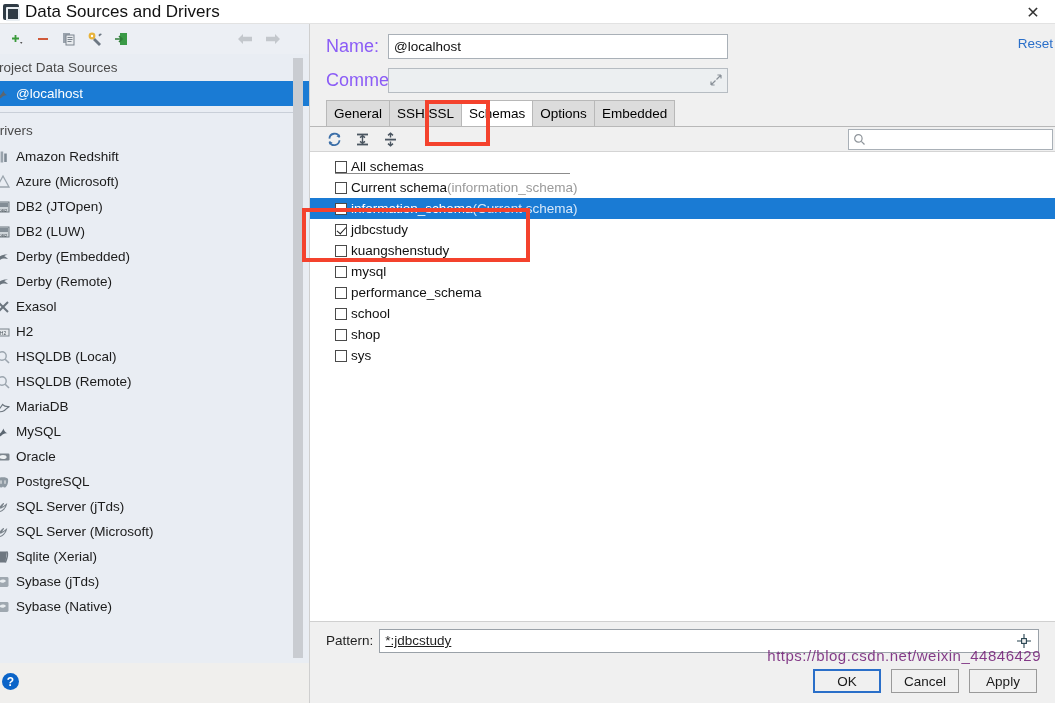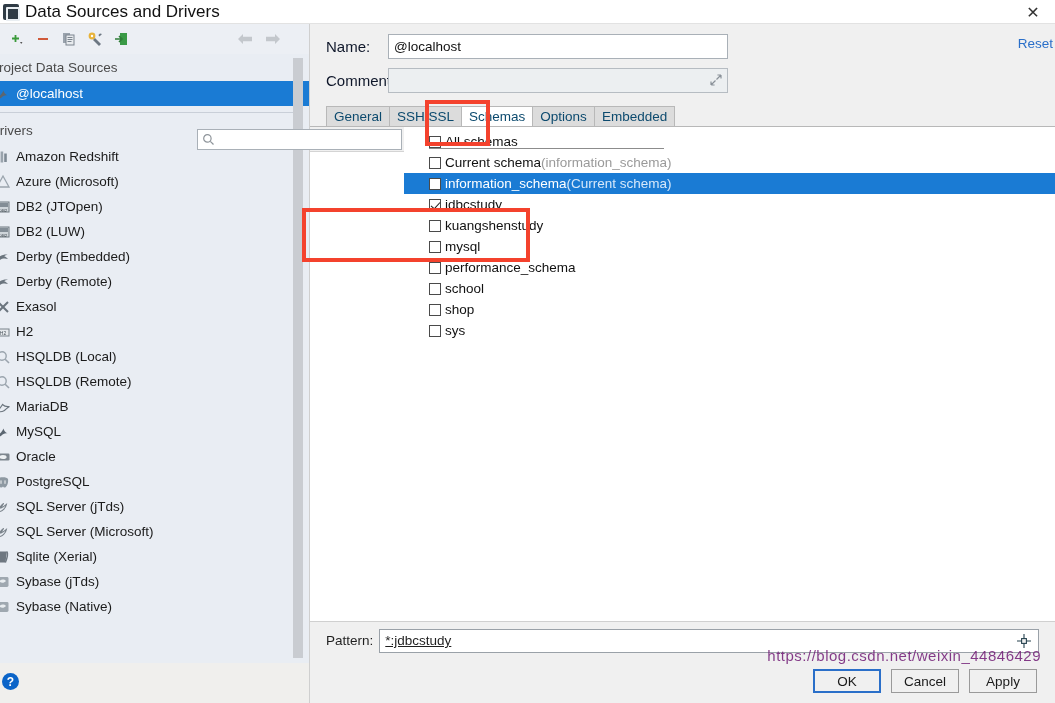--- a/index.html
+++ b/index.html
@@ -77,47 +77,47 @@
     position:absolute; left:2px; top:10px; width:17px;height:17px;border-radius:50%;
     background:#0b64c8; color:#fff; font-size:12px; font-weight:bold;
     display:flex; align-items:center; justify-content:center; cursor:default;
   }
 
   
   #panel{ flex:1; background:#f0f0f0; position:relative; display:flex; flex-direction:column; }
 
   #form-area{ padding:10px 18px 0 16px; position:relative; }
   .frow{ display:flex; align-items:center; margin-bottom:9px; }
-  .flabel{ width:62px; font-size:15px; color:#0f172a; flex:none; }
+  .flabel{ width:62px; font-size:18px; color:#8b5cf6; flex:none; }
   .finput{
     height:25px; background:#fff; border:1px solid #a9b0b7;
     display:flex; align-items:center; padding:0 5px; font-size:13.5px;
     color:#111; position:relative;
   }
   #name-input{ width:340px; }
   #comment-input{ width:340px; background:#eceff1; border:1px solid #b6bcc2; }
   #comment-expand{ position:absolute; right:4px; top:4px; width:14px;height:14px; }
   #reset-link{
     position:absolute; right:2px; top:12px; color:#2a6fc9; font-size:13.5px; cursor:default;
   }
 
   
   #tabs{ display:flex; padding-left:16px; align-items:flex-end; height:24px; }
   .tab{
-    height:20px; padding:0 7px; display:flex; align-items:center;
+    height:26px; padding:0 7px; display:flex; align-items:center;
     background:#dcdcdc; border:1px solid #b8b8b8; border-bottom:none;
-    font-size:13.5px; color:#0c4a6e; margin-right:-1px; cursor:default;
+    font-size:13.5px; color:#000000; margin-right:-1px; cursor:default;
   }
   .tab.active{ background:#fff; border-color:#b8b8b8; position:relative; z-index:3; }
 
   
   #schemas-pane{
     margin:0 0 0 0; background:#fff;
     border-top:1px solid #b8b8b8;
-    flex:1; display:flex; flex-direction:row; position:relative;text-align:right;
+    flex:1; display:flex; flex-direction:column; position:relative;text-align:right;
   }
   #sch-toolbar{
     height:25px; background:#f0f0f0; display:flex; align-items:center;
     padding-left:10px; border-bottom:1px solid #d4d4d4; position:relative;
   }
   .sch-ico{ width:28px; height:22px; display:flex; align-items:center; justify-content:center; cursor:default; }
   #sch-search{
     position:absolute; right:2px; top:2px; width:205px; height:21px;
     background:#fff; border:1px solid #a9b0b7; display:flex; align-items:center; padding-left:4px;
   }

